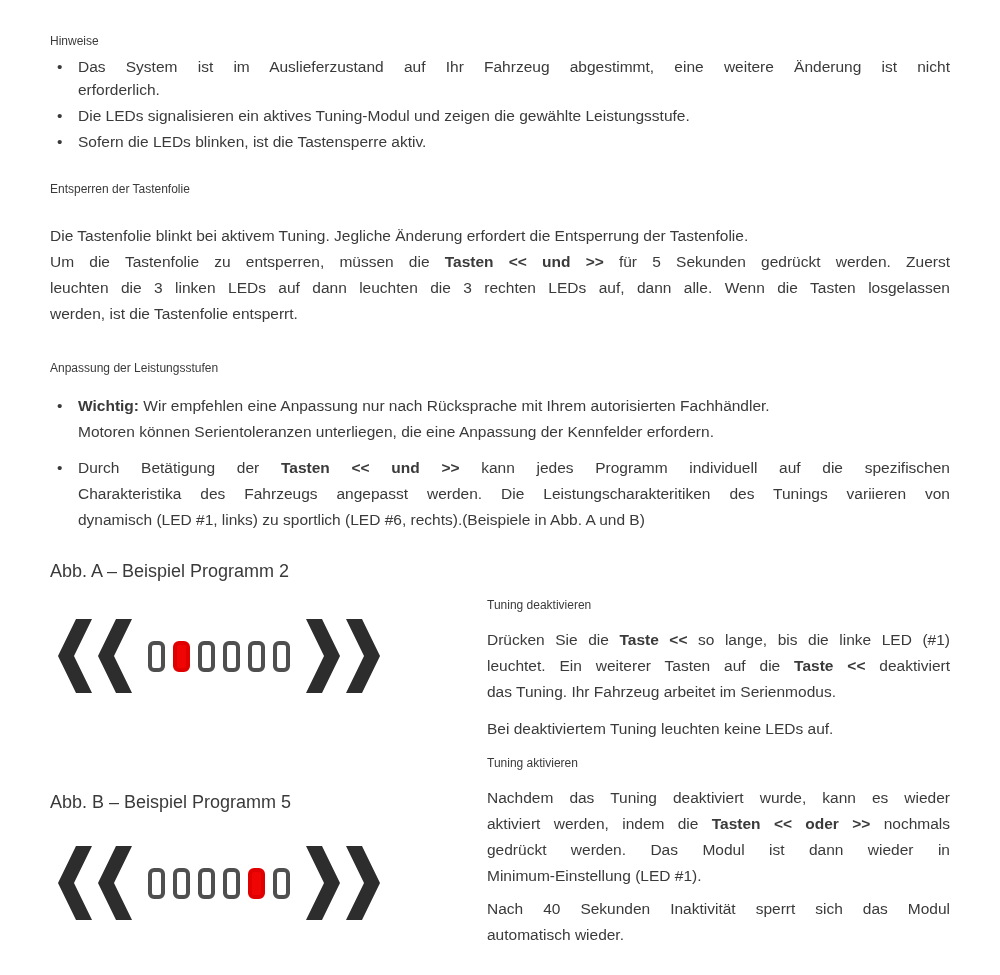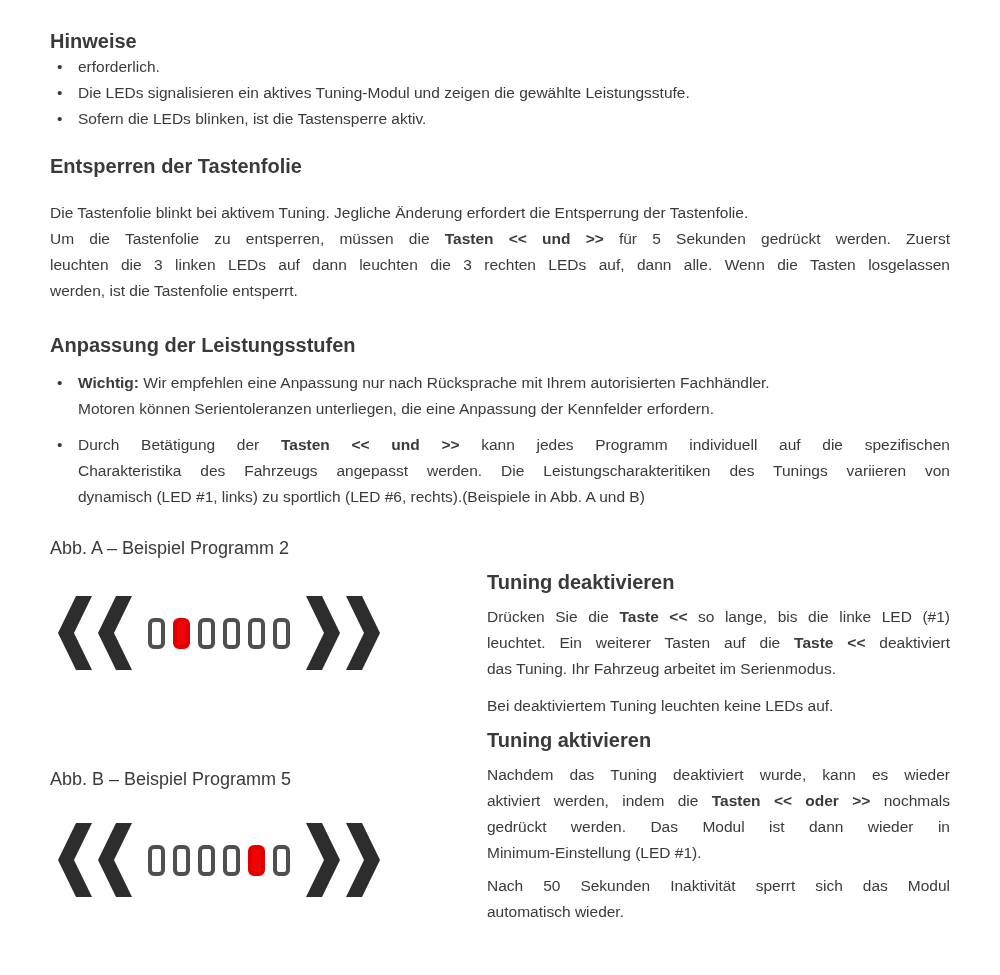--- a/index.html
+++ b/index.html
@@ -9,22 +9,22 @@
     font-family: "Liberation Sans", sans-serif;
     color: #3a3a3a;
     overflow: hidden;
   }
   #doc {
     width: 1000px; height: 975px;
     padding: 31px 50px 0 50px;
     background: #ffffff;
   }
   .h {
-    font-size: 20px;
-    font-weight: bold;
+    font-size: 12px;
+    font-weight: normal;
     line-height: 20px;
   }
   .tline {
     font-size: 15.5px;
     line-height: 23px;
     text-align: left;
   }
   .tline.just {
     text-align: justify;
     text-align-last: justify;
@@ -102,20 +102,21 @@
 </head>
 <body>
 
 <div id="doc">
 
   <div class="h">Hinweise</div>
   <ul class="blist">
     <li class="bullet">
       <span class="marker">•</span>
       <div class="bullet-body">
+          <div class="tline just"><span>Das System ist im Auslieferzustand auf Ihr Fahrzeug abgestimmt, eine weitere Änderung ist nicht</span></div>
           <div class="tline"><span>erforderlich.</span></div>
         </div>
     </li>
     <li class="bullet">
       <span class="marker">•</span>
       <div class="bullet-body">
           <div class="tline"><span>Die LEDs signalisieren ein aktives Tuning-Modul und zeigen die gewählte Leistungsstufe.</span></div>
         </div>
     </li>
     <li class="bullet">
@@ -211,19 +212,19 @@
         </div>
 
       <div class="h h2">Tuning aktivieren</div>
       <div class="para p3">
           <div class="tline just"><span>Nachdem das Tuning deaktiviert wurde, kann es wieder</span></div>
           <div class="tline just"><span>aktiviert werden, indem die </span><span class="b">Tasten &lt;&lt; oder &gt;&gt;</span><span> nochmals</span></div>
           <div class="tline just"><span>gedrückt werden. Das Modul ist dann wieder in</span></div>
           <div class="tline"><span>Minimum-Einstellung (LED #1).</span></div>
         </div>
       <div class="para p4">
-          <div class="tline just"><span>Nach 50 Sekunden Inaktivität sperrt sich das Modul</span></div>
+          <div class="tline just"><span>Nach 40 Sekunden Inaktivität sperrt sich das Modul</span></div>
           <div class="tline"><span>automatisch wieder.</span></div>
         </div>
     </div>
 
   </div>
 </div>
 
 </body></html>

